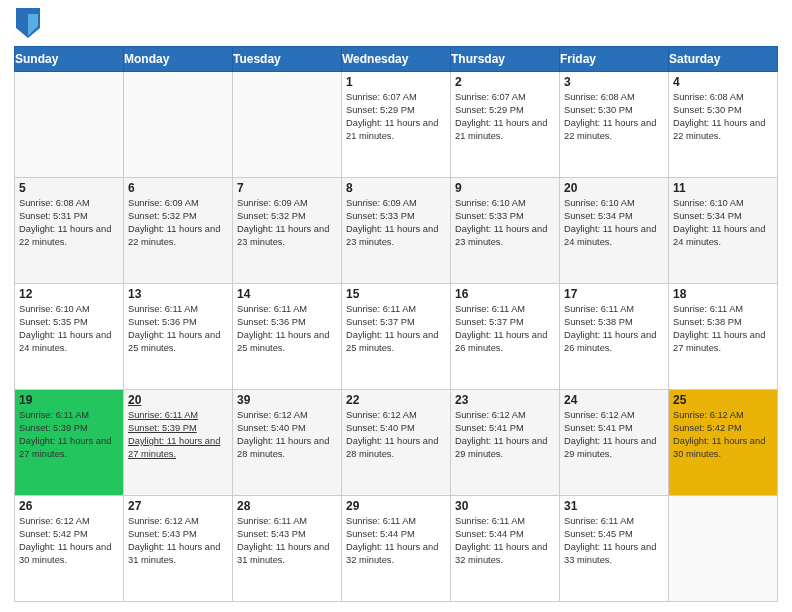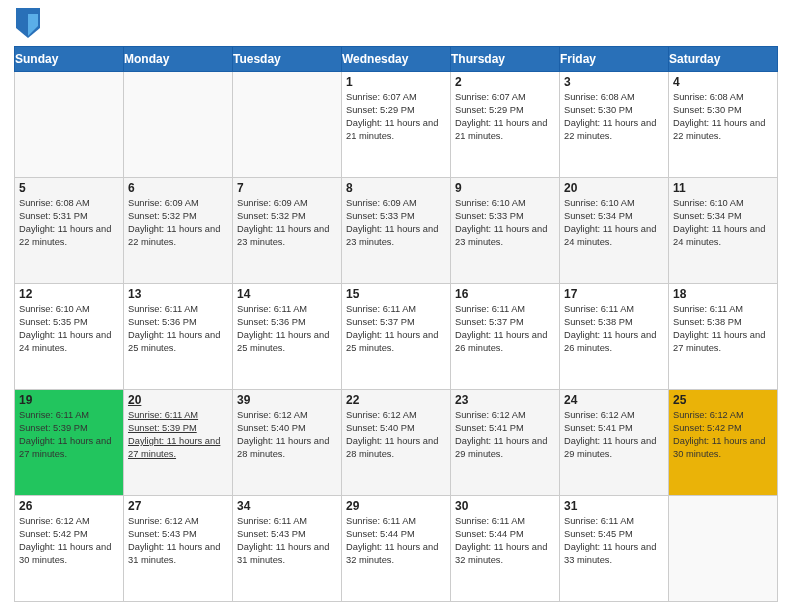--- a/index.html
+++ b/index.html
@@ -249,21 +249,21 @@
         <tr>
           <td>
             <span class="day-num">26</span>
             <div class="day-info">Sunrise: 6:12 AM<br>Sunset: 5:42 PM<br>Daylight: 11 hours and 30 minutes.</div>
           </td>
           <td>
             <span class="day-num">27</span>
             <div class="day-info">Sunrise: 6:12 AM<br>Sunset: 5:43 PM<br>Daylight: 11 hours and 31 minutes.</div>
           </td>
           <td>
-            <span class="day-num">34</span>
+            <span class="day-num">28</span>
             <div class="day-info">Sunrise: 6:11 AM<br>Sunset: 5:43 PM<br>Daylight: 11 hours and 31 minutes.</div>
           </td>
           <td>
             <span class="day-num">29</span>
             <div class="day-info">Sunrise: 6:11 AM<br>Sunset: 5:44 PM<br>Daylight: 11 hours and 32 minutes.</div>
           </td>
           <td>
             <span class="day-num">30</span>
             <div class="day-info">Sunrise: 6:11 AM<br>Sunset: 5:44 PM<br>Daylight: 11 hours and 32 minutes.</div>
           </td>

